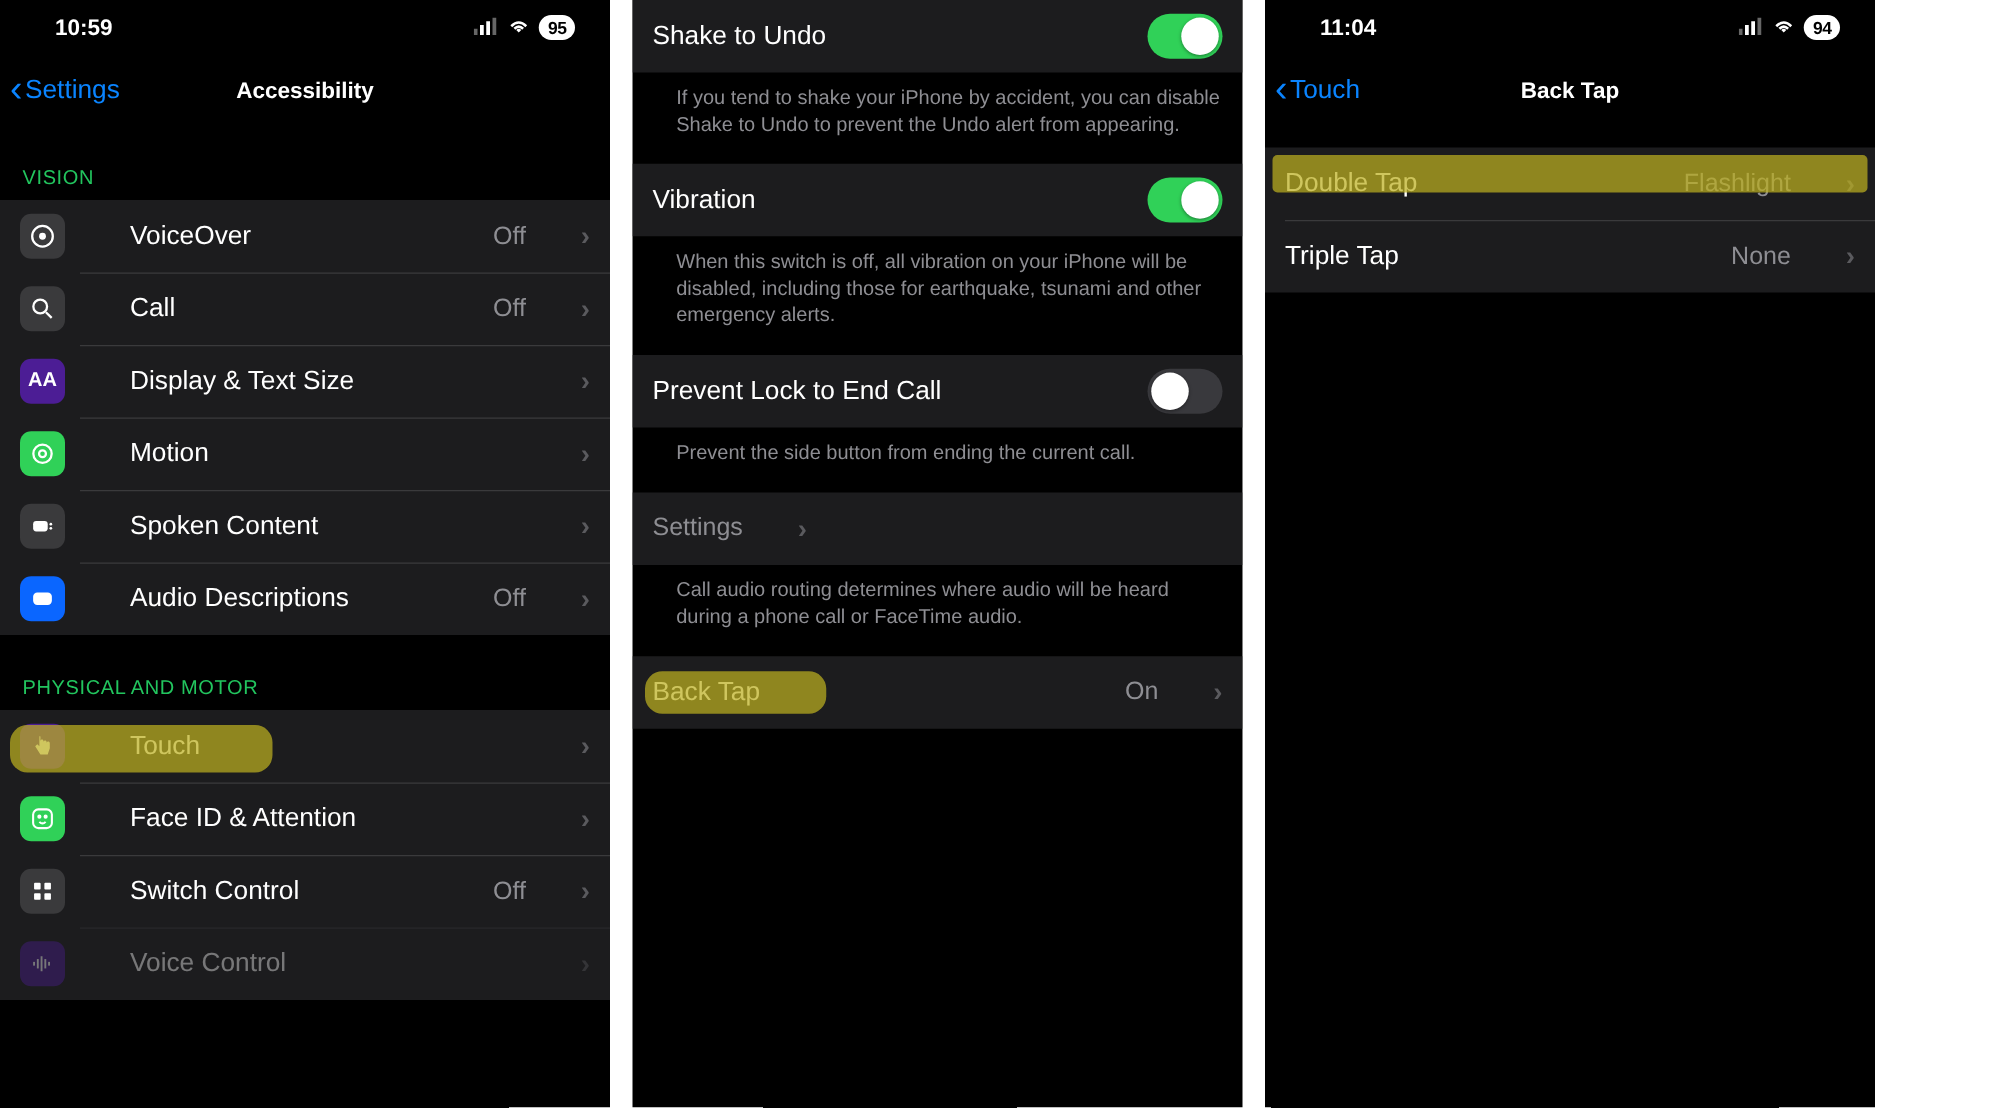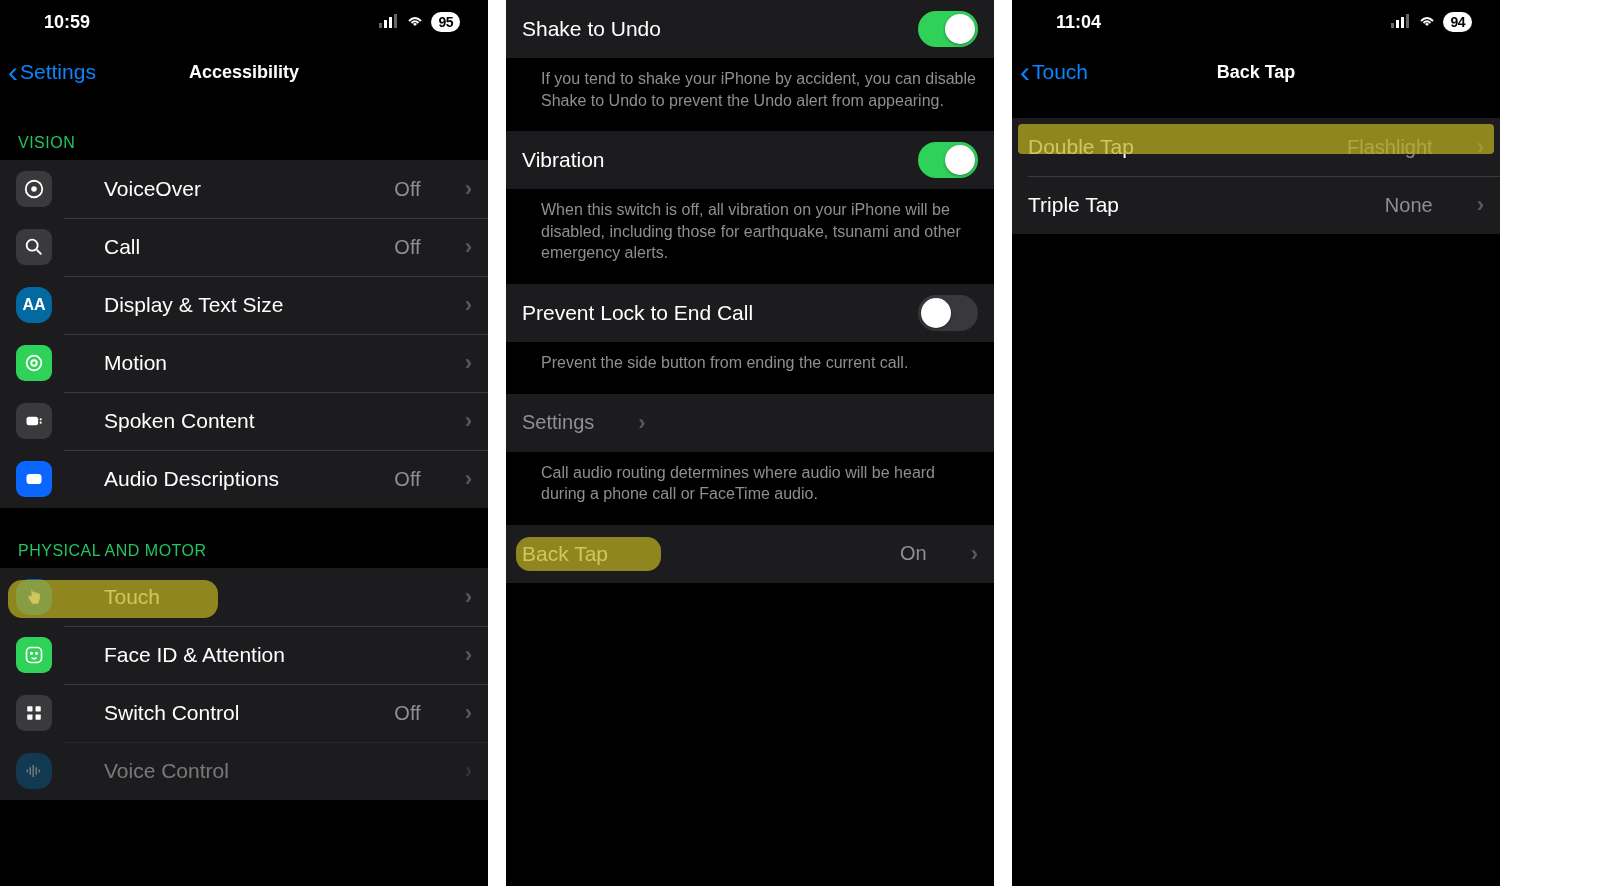--- a/index.html
+++ b/index.html
@@ -159,21 +159,21 @@
     position: absolute;
     background: rgba(189,176,32,0.72);
     border-radius: 14px;
     pointer-events: none;
     z-index: 5;
   }
   .highlight.bar { border-radius: 4px; }
 
   
   .bg-gray  { background: #3a3a3c; }
-  .bg-blue  { background: #0369a1; border-radius: 14px; }
+  .bg-blue  { background: #4c1d95; }
   .bg-green { background: #30d158; }
   .bg-bluedark { background: #0a66ff; }
   .phone3 .cell + .cell::before { left: 16px; }
 </style>
 </head>
 <body>
 
 <div class="phone phone1">
 
   <div class="status-bar">

